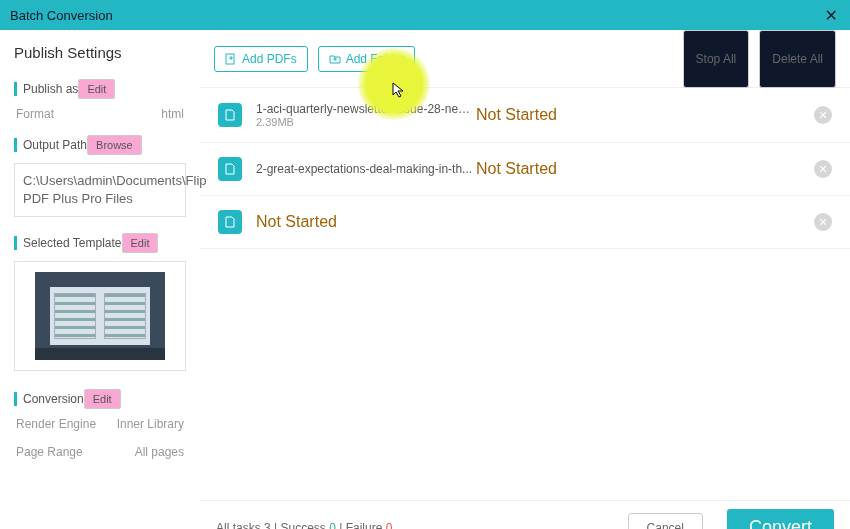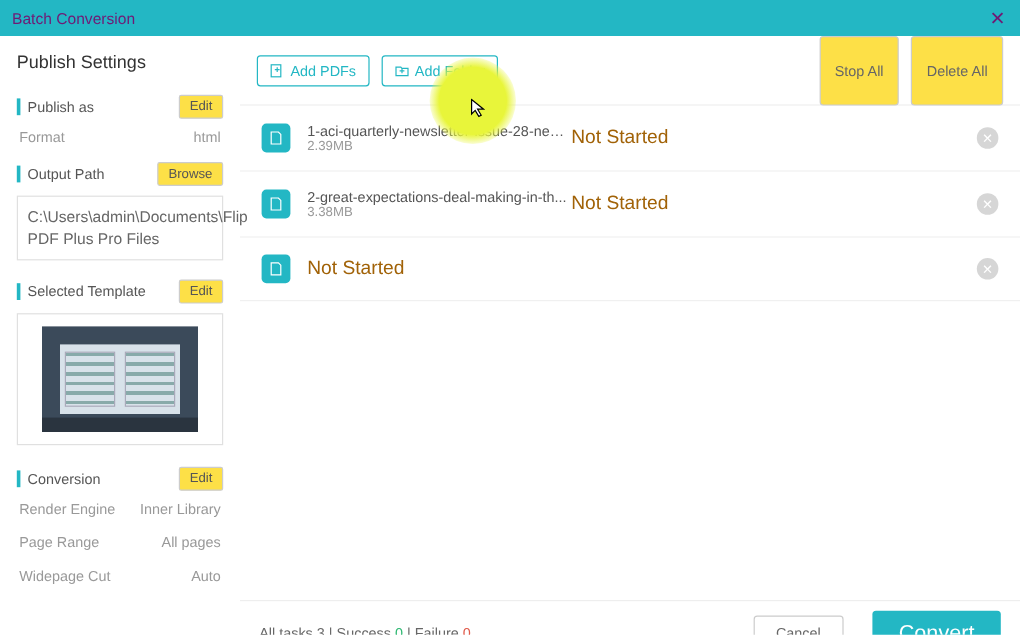--- a/index.html
+++ b/index.html
@@ -1,35 +1,35 @@
 <!DOCTYPE html>
 <html><head>
 <meta charset="utf-8">
 <style>
   * { box-sizing: border-box; margin: 0; padding: 0; font-family: Arial, sans-serif; }
   body { width: 850px; height: 529px; overflow: hidden; background: #fff; }
-  .titlebar { background: #23b7c4; color: #701a75; height: 30px; display: flex; align-items: center; padding: 0 10px; font-size: 13px; position: relative; }
+  .titlebar { background: #23b7c4; color: #0f172a; height: 30px; display: flex; align-items: center; padding: 0 10px; font-size: 13px; position: relative; }
   .titlebar .close { position: absolute; right: 12px; top: 6px; cursor: pointer; font-size: 16px; }
   .main { display: flex; height: 524px; }
   .sidebar { width: 200px; padding: 14px 14px 0 14px; }
   .sidebar h2 { font-size: 15px; font-weight: normal; color: #333; margin-bottom: 18px; }
-  .section-head { display: flex; justify-content: space-between; align-items: center; margin-bottom: 8px; }
+  .section-head { display: flex; justify-content: flex-start; align-items: center; margin-bottom: 8px; }
   .section-head .label { border-left: 3px solid #23b7c4; padding-left: 6px; font-size: 12px; color: #555; }
-  .btn-small { border: 1px solid #ccc; background: #fde047; font-size: 11px; padding: 3px 8px; color: #555; cursor: pointer; border-radius: 2px; }
+  .btn-small { border: 1px solid #ccc; background: #f9a8d4; font-size: 11px; padding: 3px 8px; color: #555; cursor: pointer; border-radius: 2px; }
   .kv { display: flex; justify-content: space-between; font-size: 12px; color: #999; margin-bottom: 14px; padding: 0 2px; }
   .path-box { border: 1px solid #e0e0e0; font-size: 13px; color: #666; padding: 8px; margin-bottom: 16px; line-height: 1.4; }
   .thumb { border: 1px solid #e0e0e0; padding: 10px; margin-bottom: 18px; display: flex; justify-content: center; }
   .thumb-inner { width: 130px; height: 88px; background: #3b4a5a; display: flex; align-items: center; justify-content: center; position: relative; }
   .thumb-page { width: 100px; height: 58px; background: #d8e2ea; display: flex; }
   .thumb-page .pg { flex:1; margin: 6px 4px; border: 1px solid #aab; background: repeating-linear-gradient(to bottom, #8aa 0 3px, transparent 3px 8px); }
   .thumb-bar { position:absolute; bottom:0; left:0; right:0; height:12px; background:#2a343f; }
   .content { flex: 1; display: flex; flex-direction: column; position: relative; }
   .toolbar { height: 58px; display: flex; align-items: center; padding: 0 14px; gap: 10px; border-bottom: 1px solid #eee; }
   .btn-out { border: 1px solid #23b7c4; color: #23b7c4; background: #fff; font-size: 12px; padding: 5px 10px; border-radius: 3px; cursor: pointer; display: inline-flex; align-items: center; gap: 5px; }
-  .btn-plain { border: 1px solid #ccc; color: #666; background: #fde047; font-size: 12px; padding: 21px 12px; border-radius: 3px; cursor: pointer; }
+  .btn-plain { border: 1px solid #ccc; color: #666; background: #0f172a; font-size: 12px; padding: 21px 12px; border-radius: 3px; cursor: pointer; }
   .spacer { flex: 1; }
   .filelist { flex: 1; overflow: auto; }
   .filerow { display: flex; align-items: center; padding: 14px 18px; border-bottom: 1px solid #f0f0f0; }
   .fileicon { width: 24px; height: 24px; background: #23b7c4; border-radius: 4px; display:flex; align-items:center; justify-content:center; margin-right: 14px; }
   .fileicon svg { fill: #fff; }
   .finfo { width: 220px; }
   .fname { font-size: 12px; color: #555; white-space: nowrap; overflow: hidden; text-overflow: ellipsis; }
   .fsize { font-size: 11px; color: #999; }
   .fstatus { font-size: 16px; color: #a16207; flex: 1; }
   .fdel { width: 18px; height: 18px; border-radius: 50%; background: #d6d6d6; color: #fff; display:flex; align-items:center; justify-content:center; font-size:11px; cursor:pointer; }
@@ -87,24 +87,20 @@
       <button class="btn-small">Edit</button>
     </div>
     <div class="kv">
       <span>Render Engine</span>
       <span>Inner Library</span>
     </div>
     <div class="kv">
       <span>Page Range</span>
       <span>All pages</span>
     </div>
-    <div class="kv">
-      <span>Widepage Cut</span>
-      <span>Auto</span>
-    </div>
   </div>
 
   <div class="content">
     <div class="highlight"></div>
     <svg class="cursor" width="16" height="16">
         <path d="M1 1 L1 13 L4 10 L7 15 L9 14 L6 9 L11 9 Z" fill="#fff" stroke="#000" stroke-width="1"></path>
       </svg>
 
     <div class="toolbar">
       <button class="btn-out">
@@ -141,21 +137,20 @@
         <div class="fdel">✕</div>
       </div>
       <div class="filerow">
         <div class="fileicon">
             <svg width="12" height="12">
               <path d="M2 1h6l2 2v8H2z" fill="none" stroke="#fff"></path>
             </svg>
           </div>
         <div class="finfo">
           <div class="fname">2-great-expectations-deal-making-in-th...</div>
-          <div class="fsize">3.38MB</div>
         </div>
         <div class="fstatus">Not Started</div>
         <div class="fdel">✕</div>
       </div>
       <div class="filerow">
         <div class="fileicon">
             <svg width="12" height="12">
               <path d="M2 1h6l2 2v8H2z" fill="none" stroke="#fff"></path>
             </svg>
           </div>

